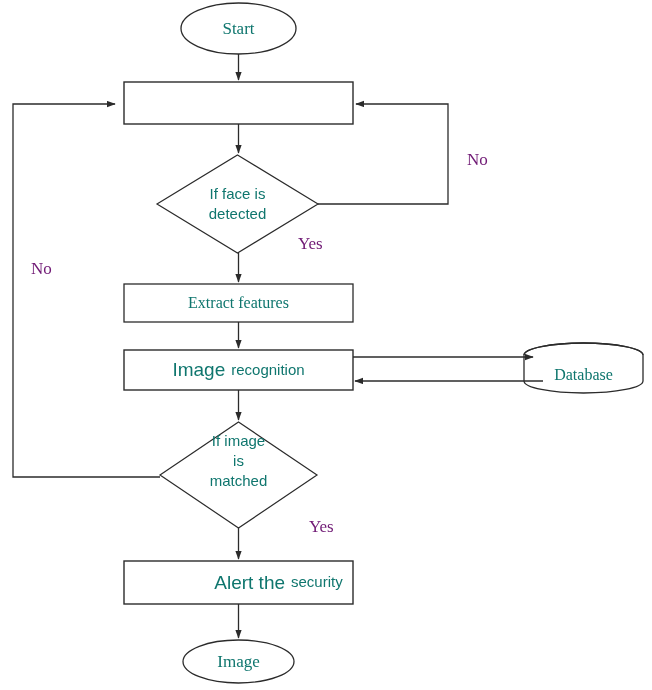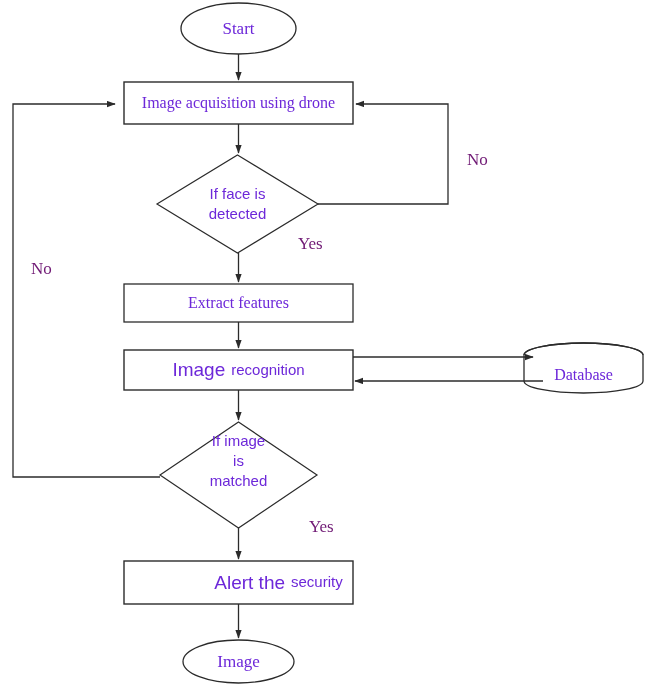--- a/index.html
+++ b/index.html
@@ -23,21 +23,21 @@
     width: 652px;
     height: 690px;
     display: block;
   }
   .node-label {
     position: absolute;
     display: flex;
     align-items: center;
     justify-content: center;
     text-align: center;
-    color: #6d28d9;
+    color: #0f766e;
     white-space: nowrap;
     pointer-events: none;
     line-height: 1.12;
   }
   .serif {
     font-family: "Liberation Serif", serif;
   }
   .sans {
     font-family: "Liberation Sans", sans-serif;
   }
@@ -122,21 +122,20 @@
 
     <path d="M160,477 L13,477 L13,104 L115,104" fill="none" stroke="#2b2b2b" stroke-width="1.3" marker-end="url(#arrow)"></path>
 
     <line x1="238.5" y1="528" x2="238.5" y2="559" stroke="#2b2b2b" stroke-width="1.3" marker-end="url(#arrow)"></line>
 
     <line x1="238.5" y1="604" x2="238.5" y2="638" stroke="#2b2b2b" stroke-width="1.3" marker-end="url(#arrow)"></line>
   </svg>
 
   <div class="node-label serif terminator-text" style="left:181px; top:3px; width:115px; height:51px;">Start</div>
 
-  <div class="node-label serif process-text-serif" style="left:124px; top:82px; width:229px; height:42px;">Image acquisition using drone</div>
 
   <div class="node-label sans decision-text" style="left:157px; top:155px; width:161px; height:98px;">
     <span>If face is</span>
     <span>detected</span>
   </div>
 
   <div class="node-label serif process-text-serif" style="left:124px; top:284px; width:229px; height:38px;">Extract features</div>
 
   <div class="node-label" style="left:124px; top:350px; width:229px; height:40px;">
     <span class="mixed-big">Image</span>

